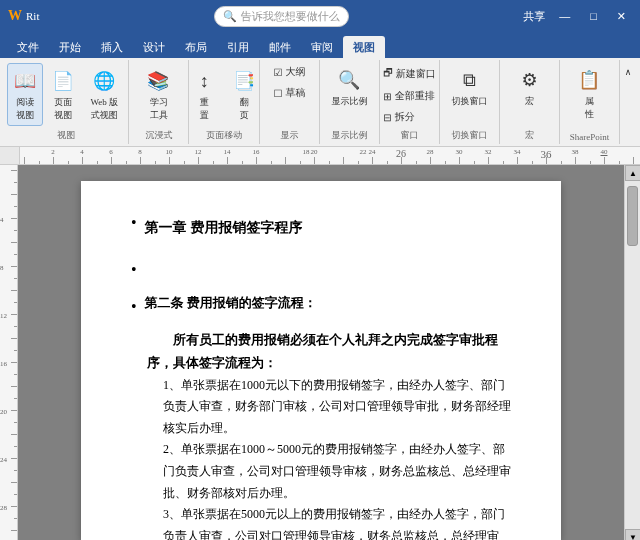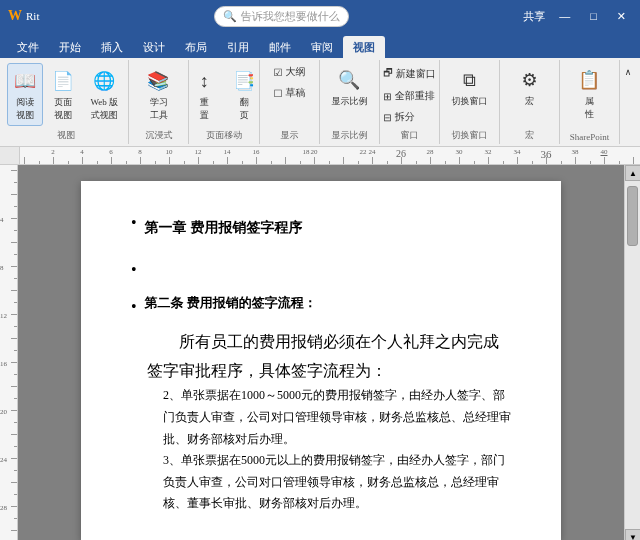--- a/index.html
+++ b/index.html
@@ -255,22 +255,23 @@
       font-size: 13px;
     }
     .doc-body {
       font-size: 12px;
       line-height: 1.8;
       text-indent: 0;
       margin-left: 16px;
     }
     .doc-indent {
       text-indent: 2em;
-      font-size: 16px;
+      font-size: 13px;
       line-height: 1.8;
+      font-weight: bold;
     }
     .doc-numbered {
       font-size: 12px;
       line-height: 1.8;
       margin-left: 16px;
     }
   </style>
 </head>
 <body>
 
@@ -544,20 +545,21 @@
         <span class="doc-bullet-dot">•</span>
       </div>
 
       <div class="doc-bullet">
         <span class="doc-bullet-dot">•</span>
         <div class="doc-section-title">第二条 费用报销的签字流程：</div>
       </div>
 
       <div class="doc-body">
         <div class="doc-indent">所有员工的费用报销必须在个人礼拜之内完成签字审批程序，具体签字流程为：</div>
+        <div class="doc-numbered">1、单张票据在1000元以下的费用报销签字，由经办人签字、部门负责人审查，财务部门审核，公司对口管理领导审批，财务部经理核实后办理。</div>
         <div class="doc-numbered">2、单张票据在1000～5000元的费用报销签字，由经办人签字、部门负责人审查，公司对口管理领导审核，财务总监核总、总经理审批、财务部核对后办理。</div>
         <div class="doc-numbered">3、单张票据在5000元以上的费用报销签字，由经办人签字，部门负责人审查，公司对口管理领导审核，财务总监核总，总经理审核、董事长审批、财务部核对后办理。</div>
       </div>
 
     </div>
   </div>
 
   <div class="right-scrollbar">
     <div class="scrollbar-btn">▲</div>
     <div class="scrollbar-track">

